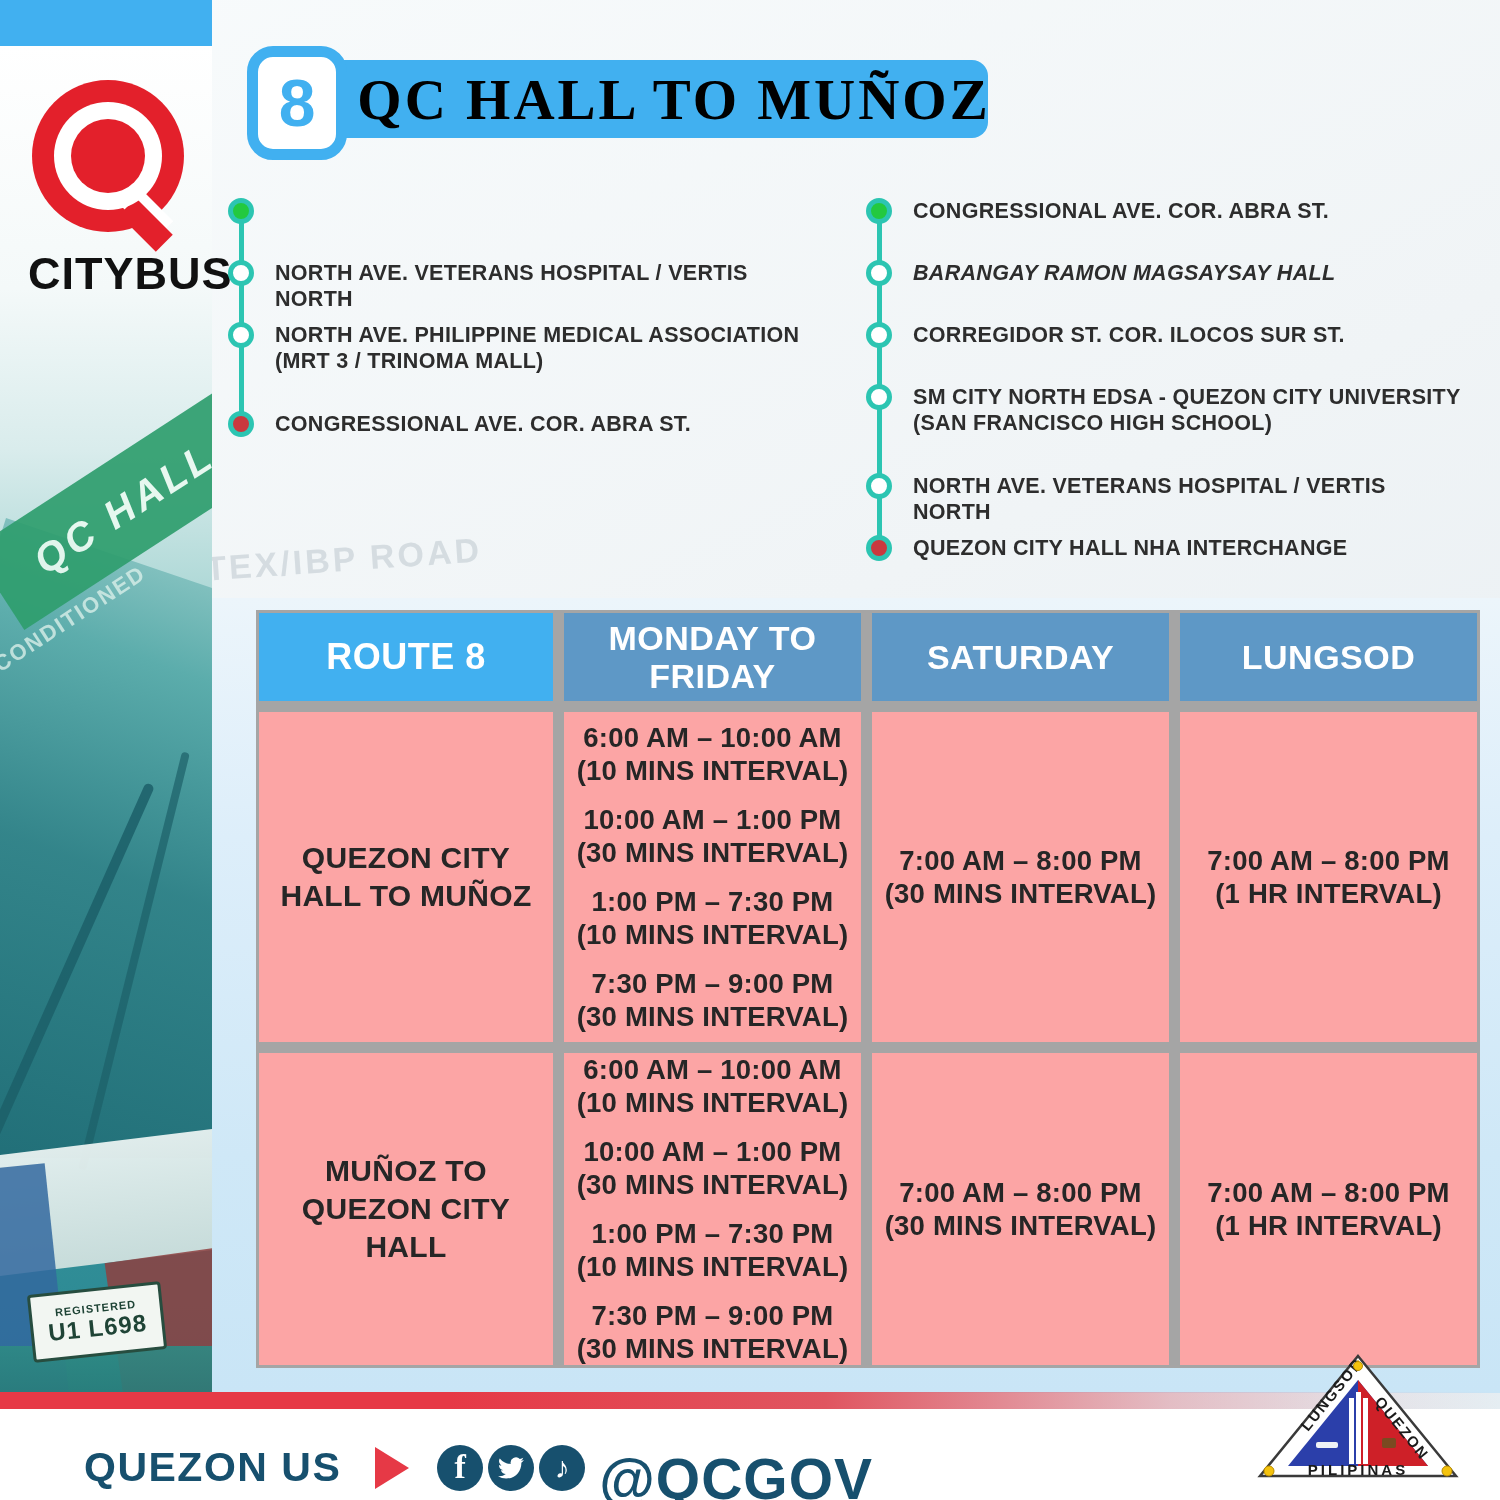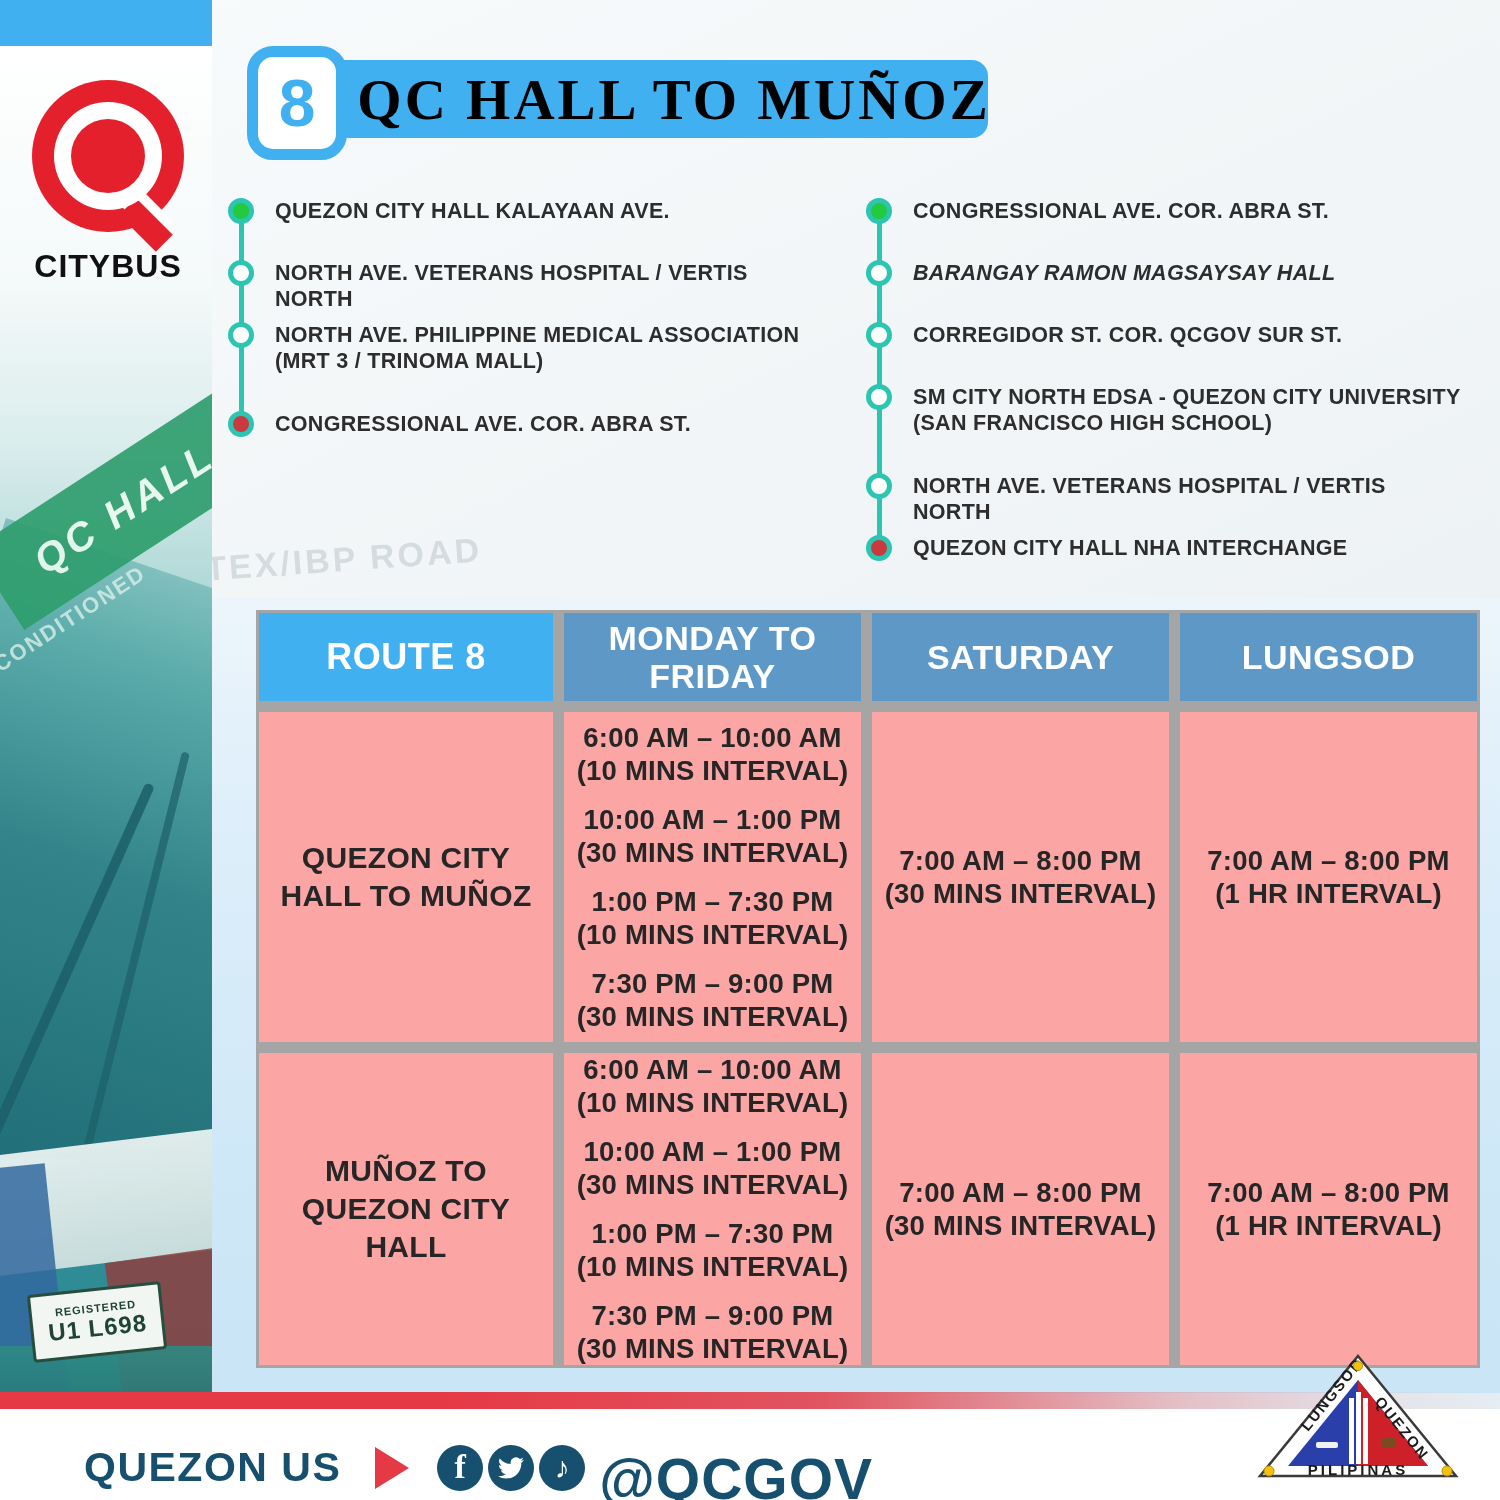--- a/index.html
+++ b/index.html
@@ -43,21 +43,21 @@
   .plate .p-num{font-size:24px;font-weight:800;letter-spacing:1px;}
   
   .topbar{position:absolute;left:0;top:0;width:212px;height:46px;background:#41b0f0;}
   .logo{position:absolute;left:28px;top:80px;width:160px;text-align:center;}
   .qmark{position:relative;width:152px;height:152px;margin:0 auto;}
   .qmark .c-outer{position:absolute;inset:0;border-radius:50%;background:#e3202b;}
   .qmark .c-ring{position:absolute;left:22px;top:22px;width:108px;height:108px;border-radius:50%;background:#ffffff;}
   .qmark .c-in{position:absolute;left:39px;top:39px;width:74px;height:74px;border-radius:50%;background:#e3202b;}
   .qmark .tail-cut{position:absolute;left:96px;top:96px;width:64px;height:26px;background:#ffffff;transform:rotate(45deg);transform-origin:left top;}
   .qmark .tail{position:absolute;left:104px;top:118px;width:52px;height:24px;background:#e3202b;transform:rotate(45deg);transform-origin:left top;}
-  .brand{margin-top:16px;font-size:32px;letter-spacing:1px;color:#111;}
+  .brand{margin-top:16px;font-size:45px;letter-spacing:1px;color:#111;}
   .brand .b1{font-weight:800;}
   .brand .b2{font-weight:600;}
   
   .banner{position:absolute;left:300px;top:60px;width:688px;height:78px;background:#41b0f0;border-radius:16px;
     display:flex;align-items:center;justify-content:center;padding-left:60px;box-sizing:border-box;}
   .banner-title{font-family:"Liberation Serif",serif;font-weight:700;color:#000000;font-size:57px;letter-spacing:3px;white-space:nowrap;}
   .num-box{position:absolute;left:247px;top:46px;width:78px;height:92px;background:#ffffff;border:11px solid #41b0f0;border-radius:26px;
     display:flex;align-items:center;justify-content:center;}
   .num-box span{color:#41b0f0;font-size:66px;font-weight:800;line-height:1;}
   
@@ -141,21 +141,20 @@
     <div class="banner-title">QC HALL TO MUÑOZ</div>
   </div>
   <div class="num-box">
     <span>8</span>
   </div>
 
   <div class="stops stops-left" id="stops-left">
       <div class="stop-line" style="top: 13px; height: 213px;"></div>
       <div class="stop" style="top: 0px;">
         <div class="dot start"></div>
-        <div class="stop-label">QUEZON CITY HALL KALAYAAN AVE.</div>
       </div>
       <div class="stop" style="top: 62px;">
         <div class="dot "></div>
         <div class="stop-label">NORTH AVE. VETERANS HOSPITAL / VERTIS NORTH</div>
       </div>
       <div class="stop" style="top: 124px;">
         <div class="dot "></div>
         <div class="stop-label">NORTH AVE. PHILIPPINE MEDICAL ASSOCIATION (MRT 3 /  TRINOMA MALL)</div>
       </div>
       <div class="stop" style="top: 213px;">
@@ -168,21 +167,21 @@
       <div class="stop" style="top: 0px;">
         <div class="dot start"></div>
         <div class="stop-label">CONGRESSIONAL AVE. COR. ABRA ST.</div>
       </div>
       <div class="stop" style="top: 62px; font-style: italic;">
         <div class="dot "></div>
         <div class="stop-label">BARANGAY RAMON MAGSAYSAY HALL</div>
       </div>
       <div class="stop" style="top: 124px;">
         <div class="dot "></div>
-        <div class="stop-label">CORREGIDOR ST. COR. QCGOV SUR ST.</div>
+        <div class="stop-label">CORREGIDOR ST. COR. ILOCOS SUR ST.</div>
       </div>
       <div class="stop" style="top: 186px;">
         <div class="dot "></div>
         <div class="stop-label">SM CITY NORTH EDSA - QUEZON CITY UNIVERSITY (SAN FRANCISCO HIGH SCHOOL)</div>
       </div>
       <div class="stop" style="top: 275px;">
         <div class="dot "></div>
         <div class="stop-label">NORTH AVE. VETERANS HOSPITAL / VERTIS NORTH</div>
       </div>
       <div class="stop" style="top: 337px;">

